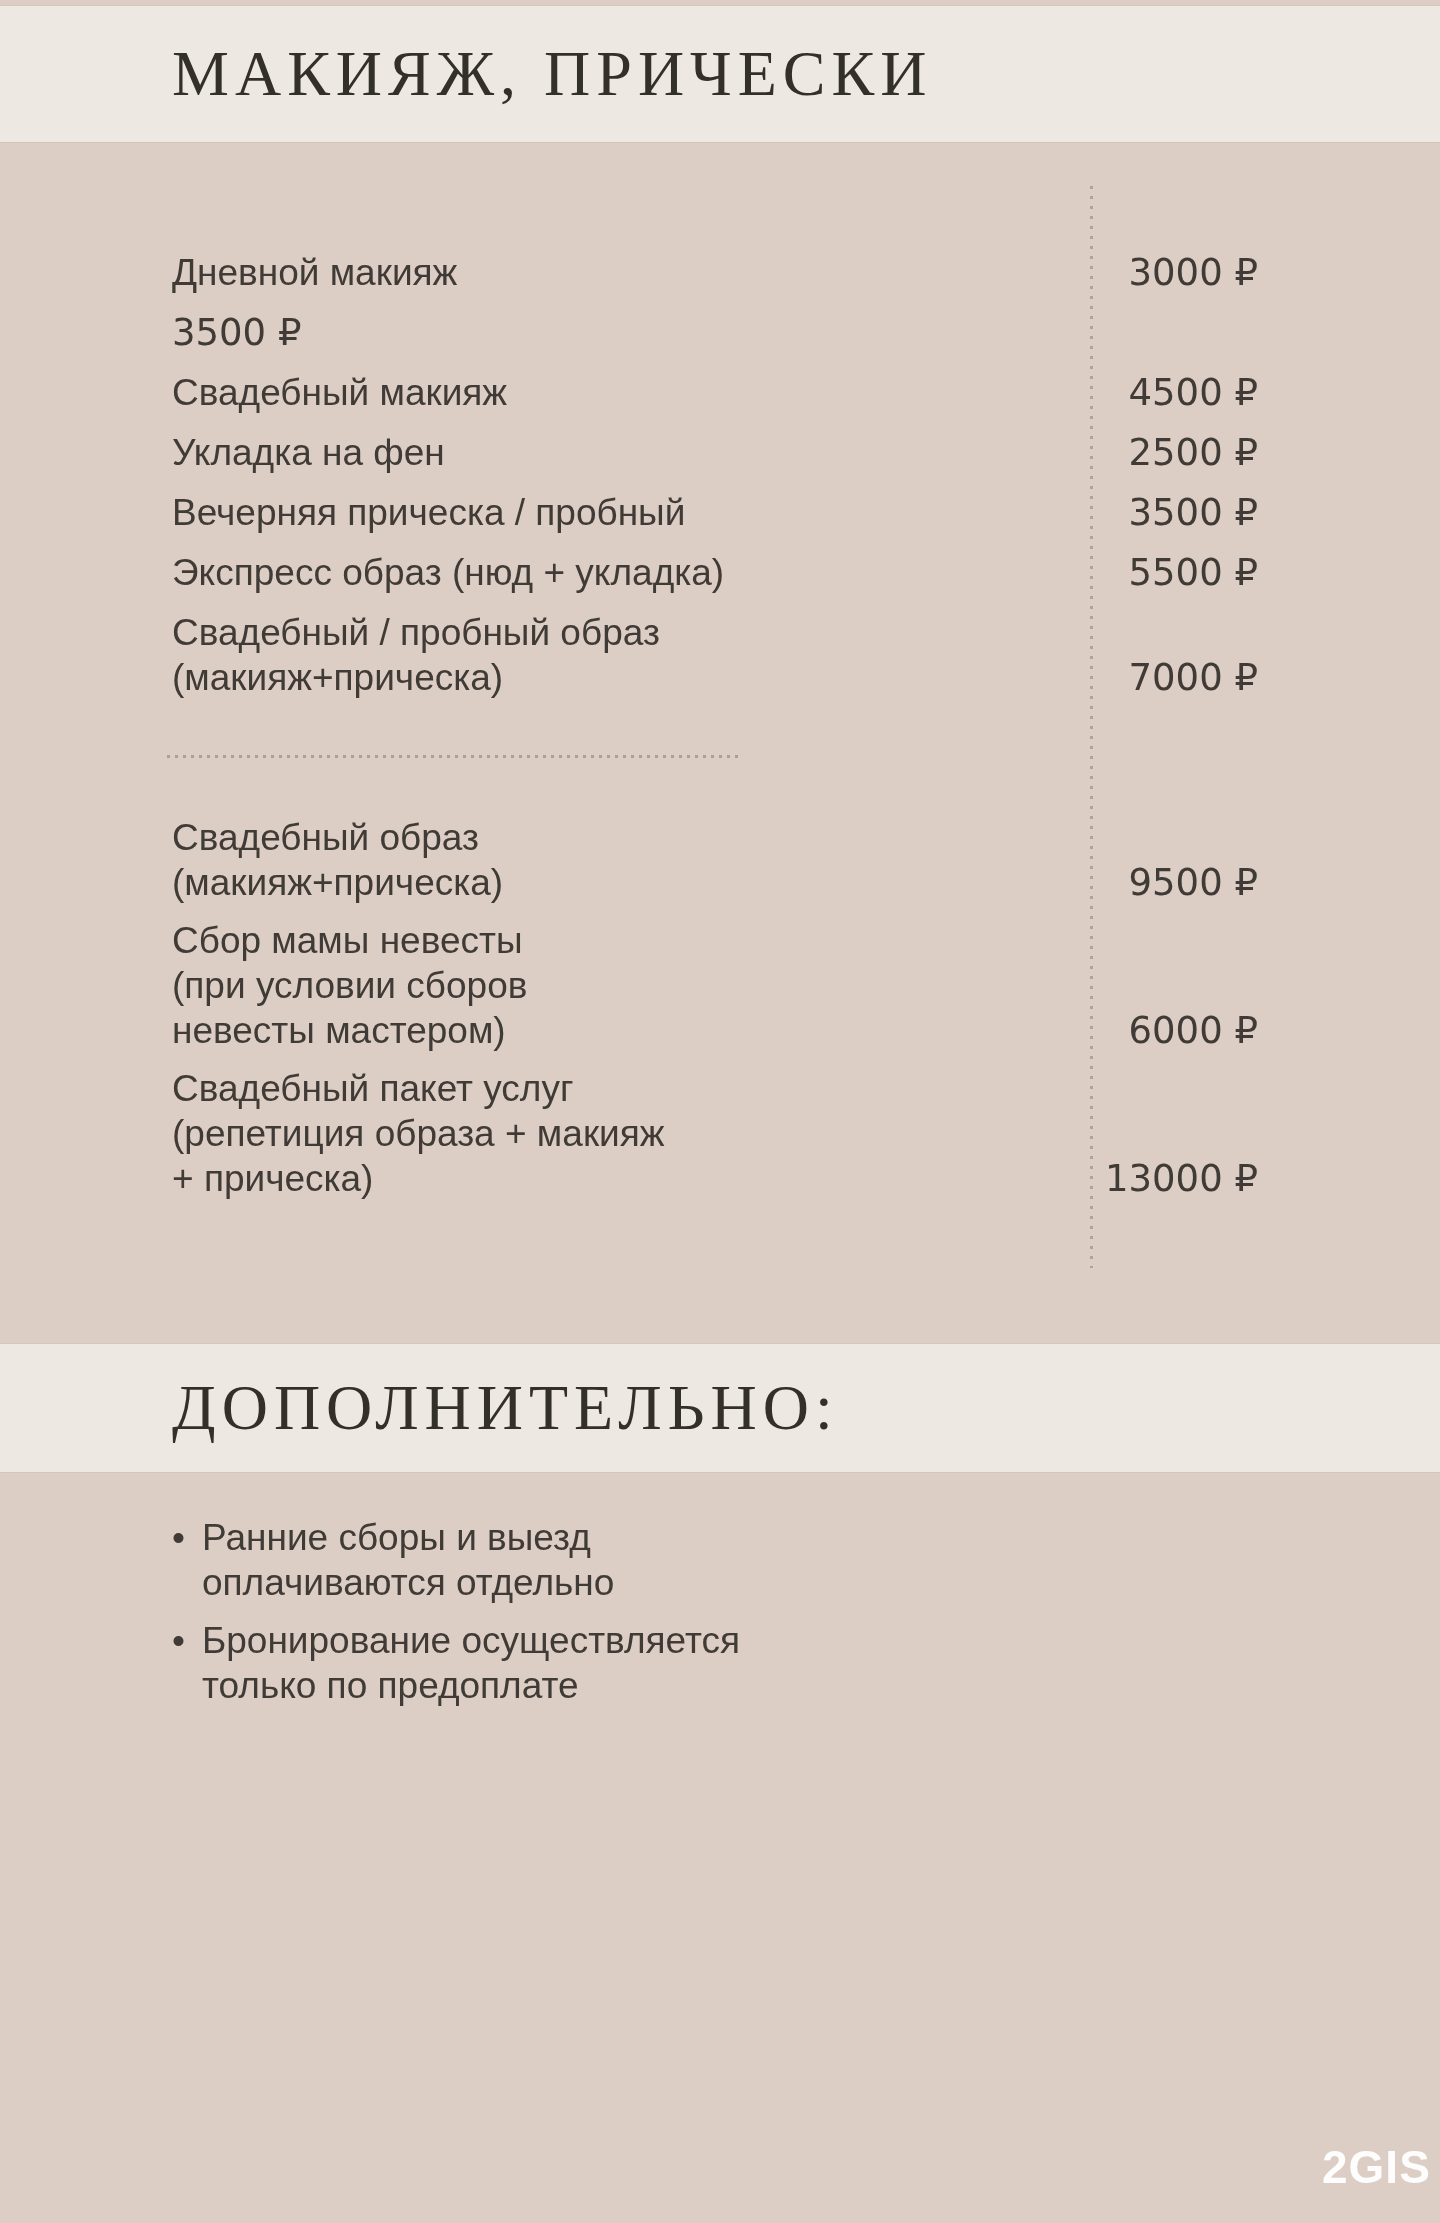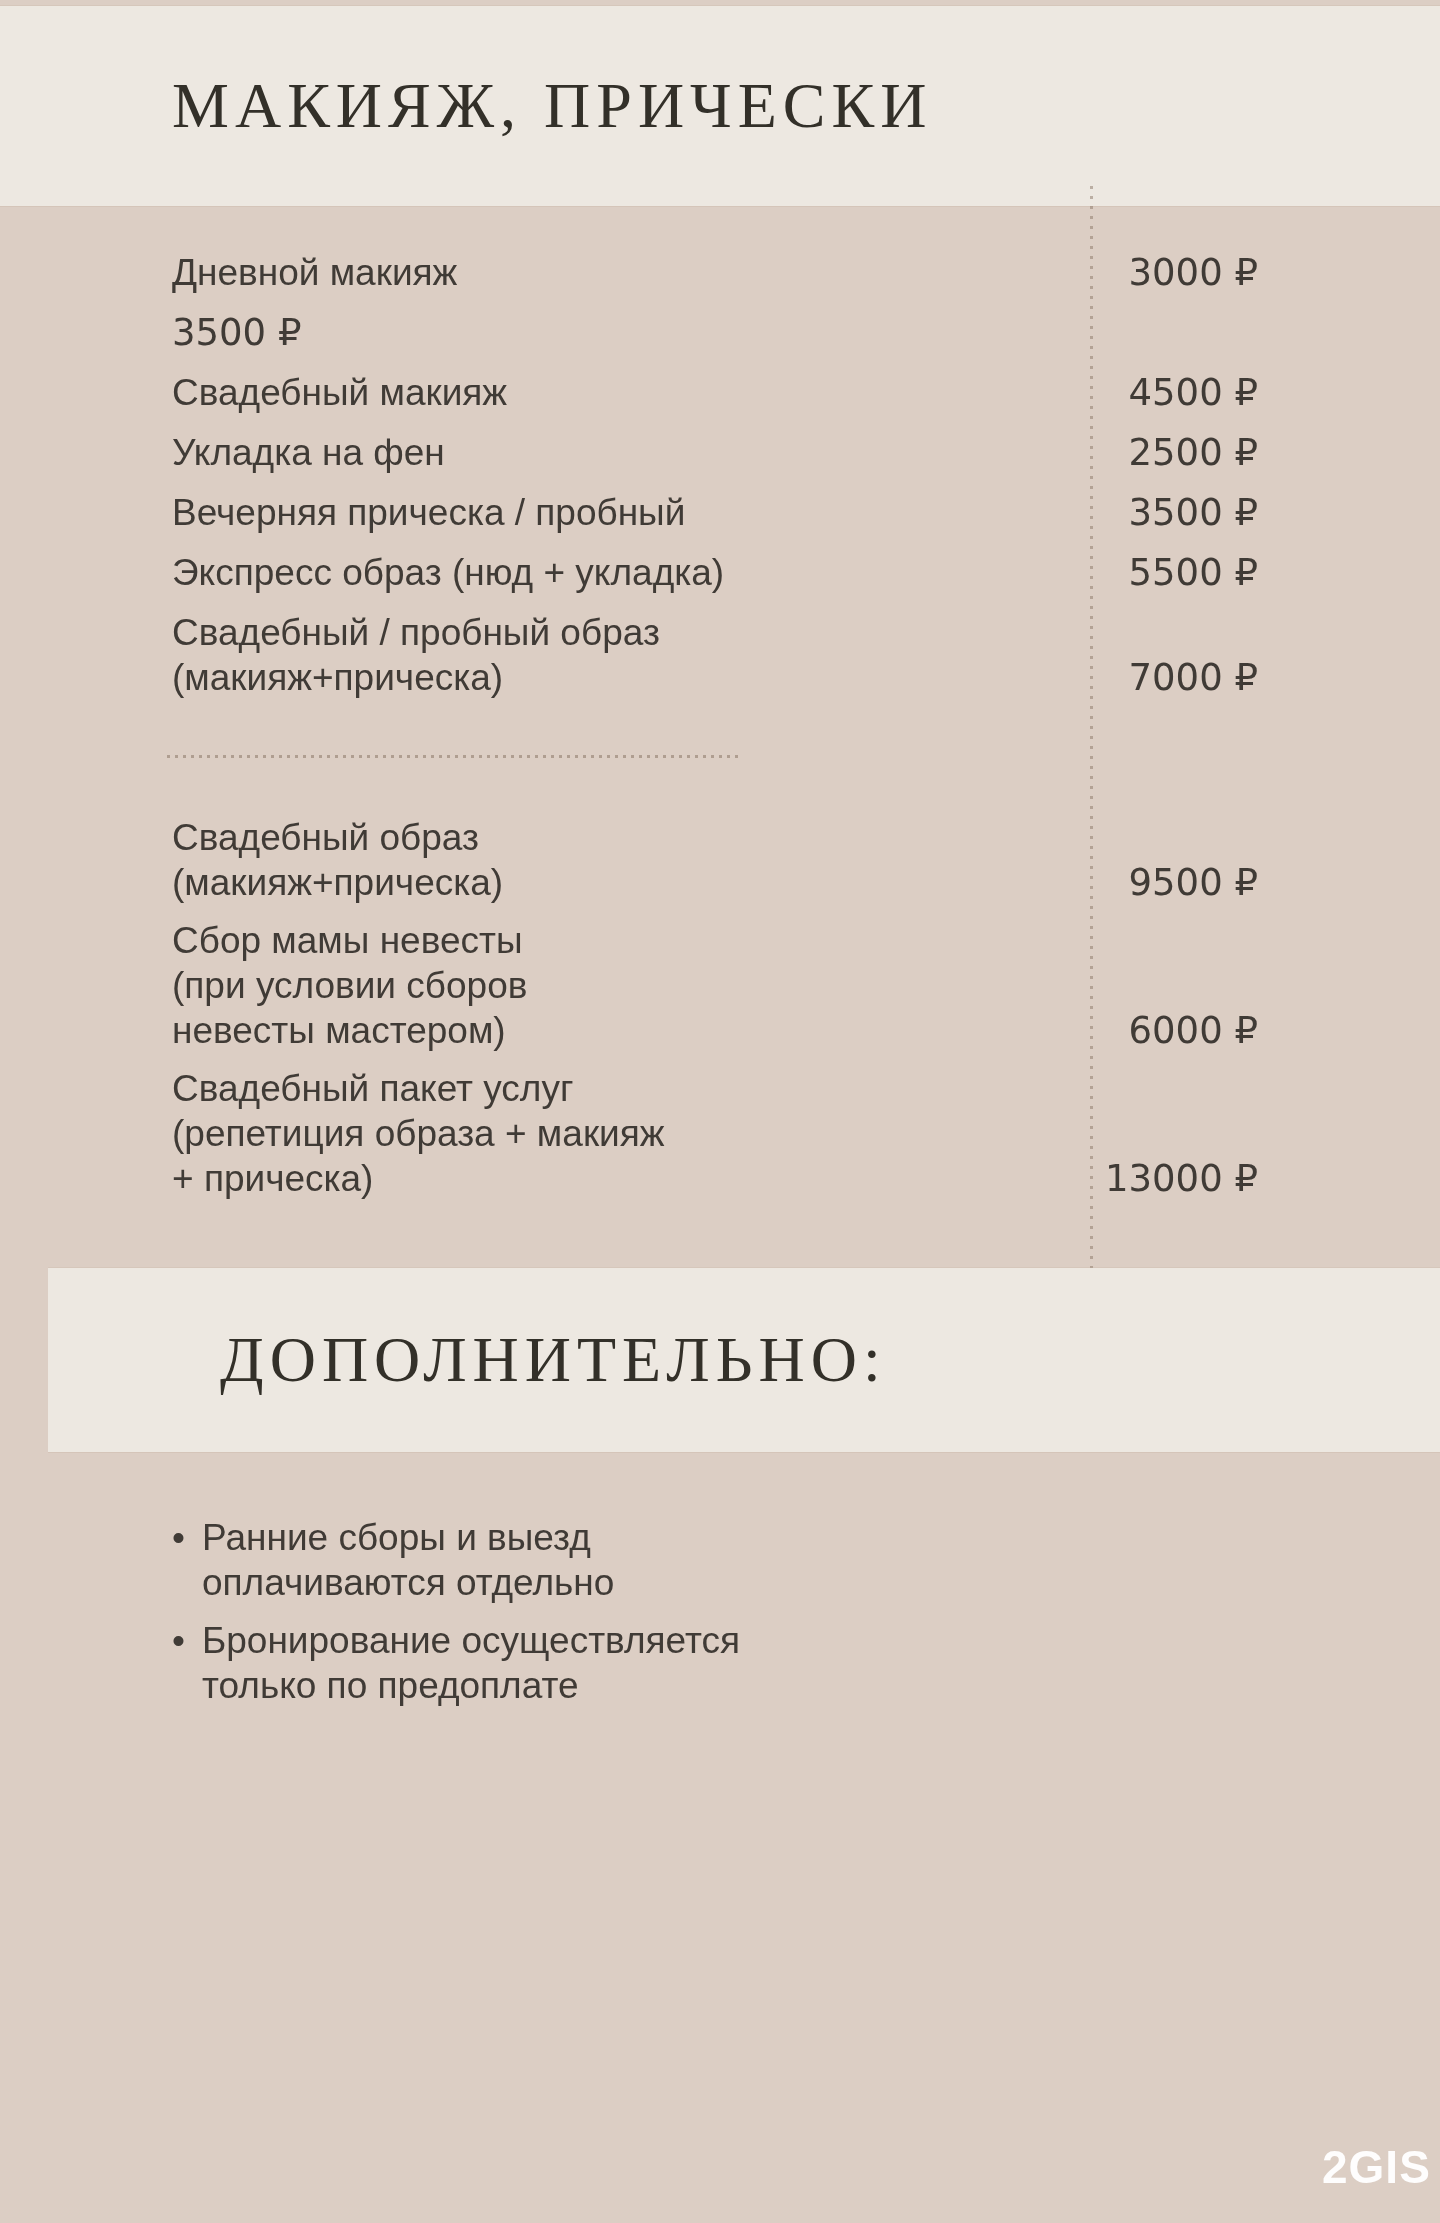--- a/index.html
+++ b/index.html
@@ -11,22 +11,22 @@
     font-family:"Liberation Sans", sans-serif;
     color:#403B36;
   }
   
   .band {
     position:absolute; left:0; right:0;
     background:#EDE8E1;
     display:flex; align-items:center;
     box-shadow:0 1px 0 rgba(190,170,150,.25), 0 -1px 0 rgba(190,170,150,.18);
   }
-  #band-makeup { top:6px;   height:200px; }
-  #band-extra  { top:1268px; height:184px;margin-left:48px; }
+  #band-makeup { top:6px;   height:136px; }
+  #band-extra  { top:1344px; height:128px; }
   .band-title {
     margin:0; padding-left:172px;
     font-family:"Liberation Serif", serif;
     font-weight:normal;
     font-size:64px; line-height:1;
     letter-spacing:6px;
     color:#333029;
     white-space:nowrap;
   }
   

